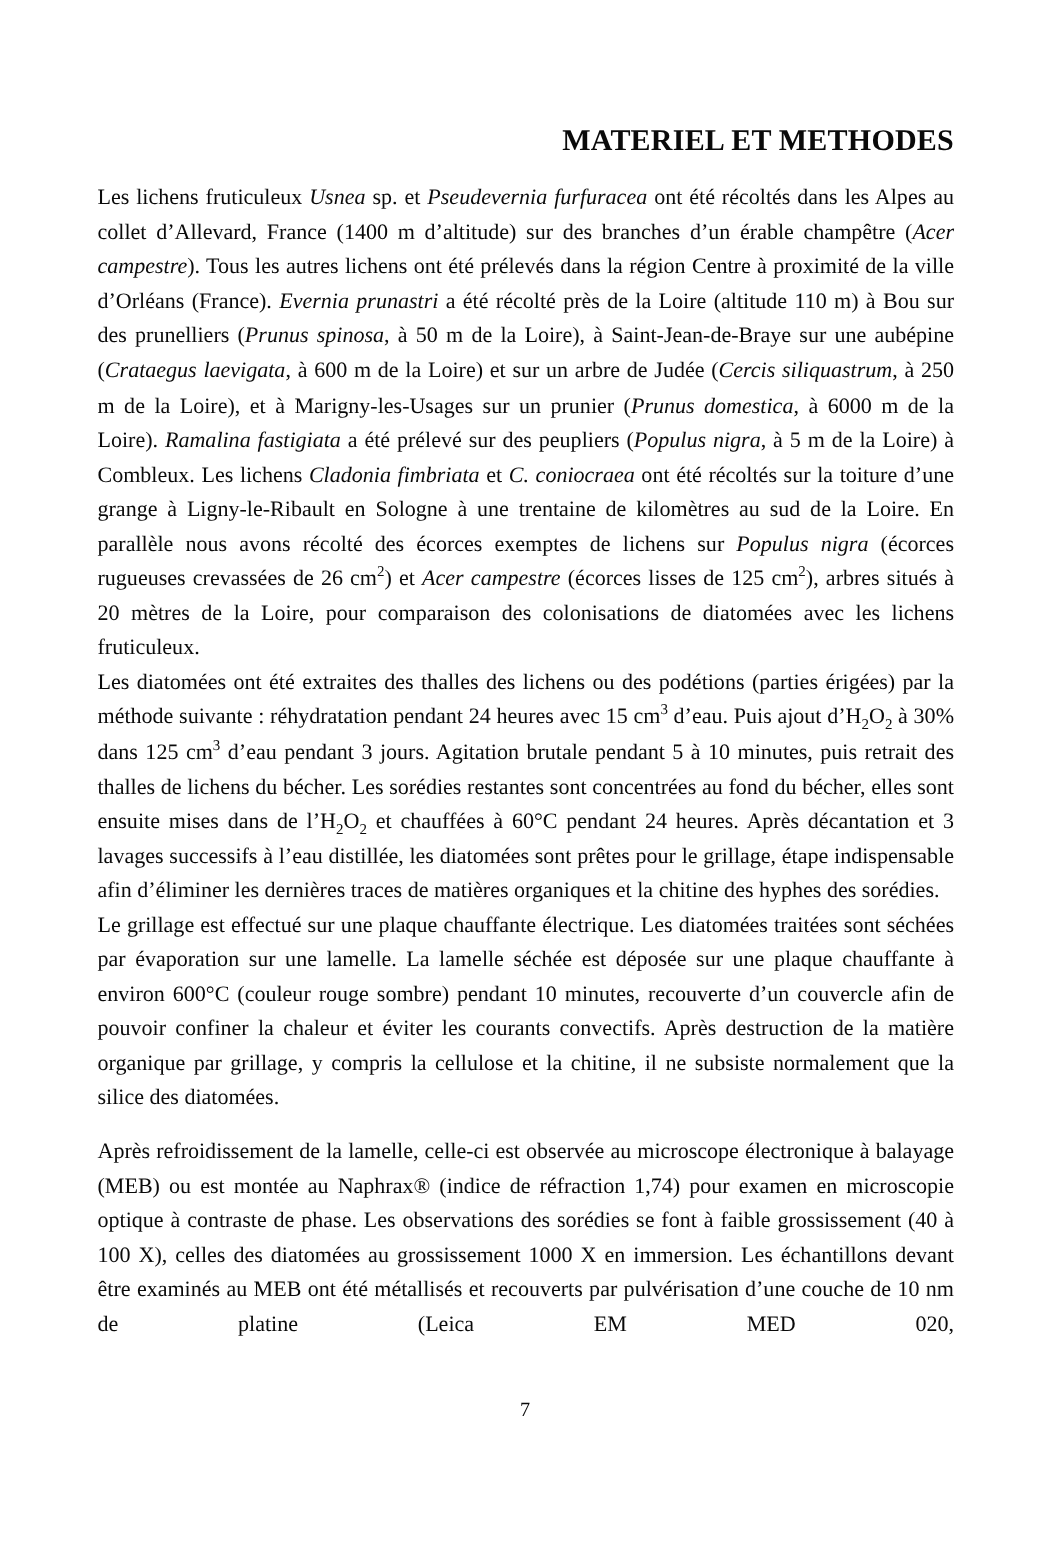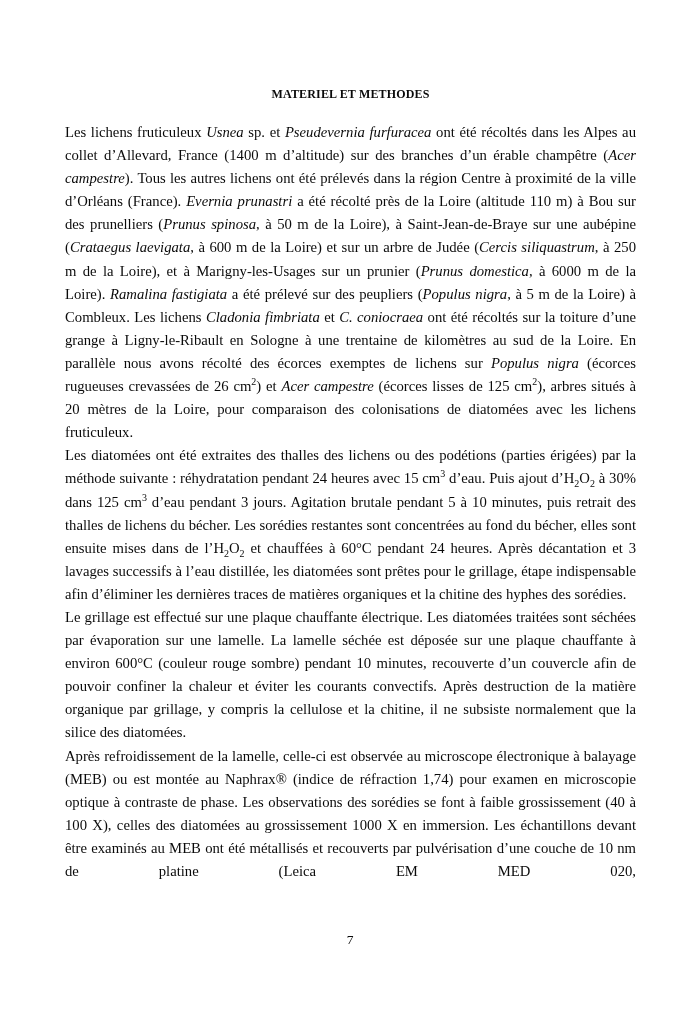--- a/index.html
+++ b/index.html
@@ -17,42 +17,43 @@
     overflow: hidden;
     box-sizing: border-box;
   }
   .content {
     position: absolute;
     left: 65px;
     top: 84px;
     width: 571px;
   }
   .section-heading {
-    font-size: 12px;
+    font-size: 20px;
     font-weight: bold;
     letter-spacing: 0.15px;
     line-height: 20px;
     margin: 0 0 17px 0;
-    text-align: center;
+    text-align: right;
   }
   .body-block {
     font-size: 14.7px;
     line-height: 23.1px;
     text-align: justify;
     text-justify: inter-word;
     -webkit-hyphens: none;
     hyphens: none;
   }
   .body-block p {
     margin: 0;
     text-align: justify;
     text-align-last: left;
   }
   .body-block p.last-justified {
     text-align-last: justify;
+    margin-top: 12px;
   }
   i, .it {
   }
   sup {
     font-size: 0.68em;
     vertical-align: super;
     line-height: 0;
   }
   sub {
     font-size: 0.68em;

